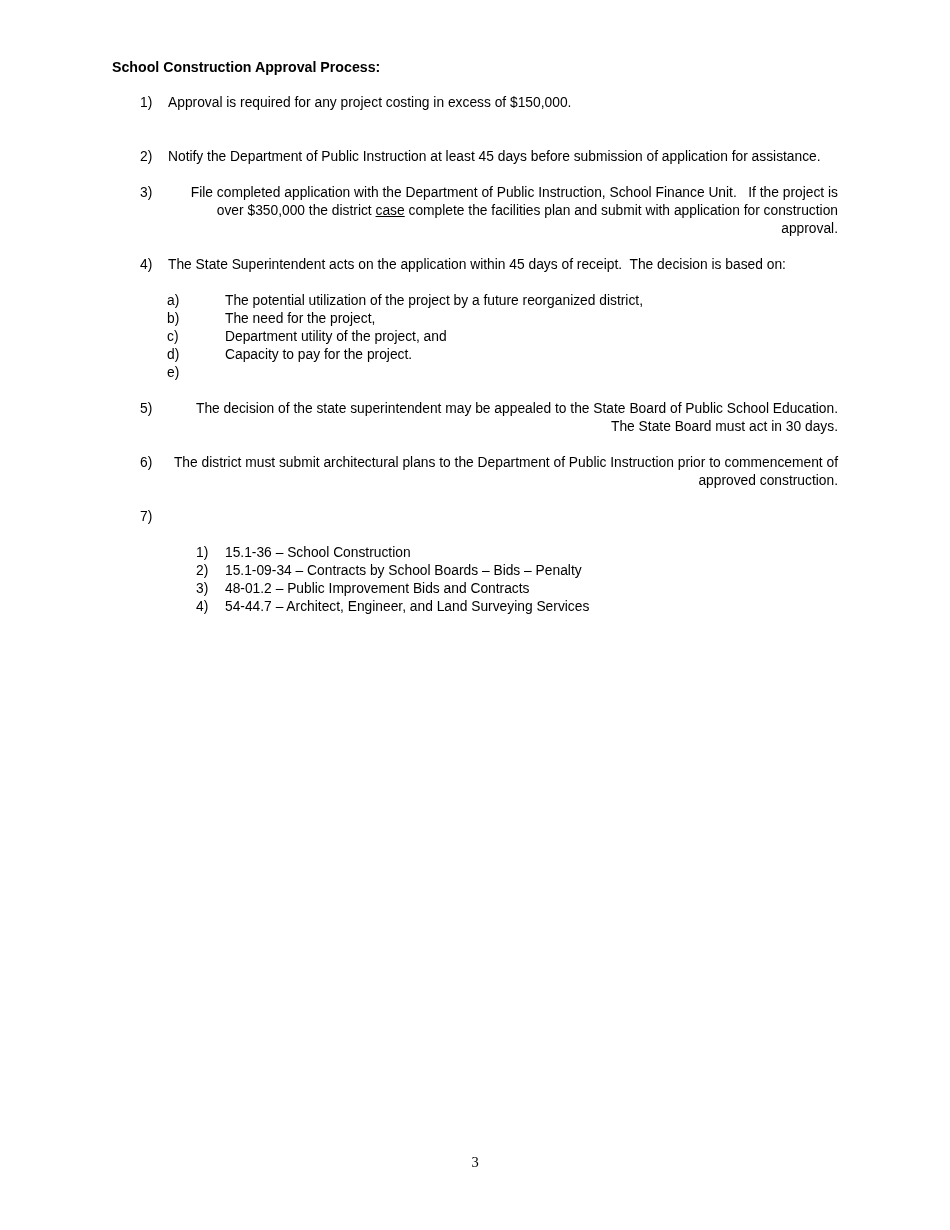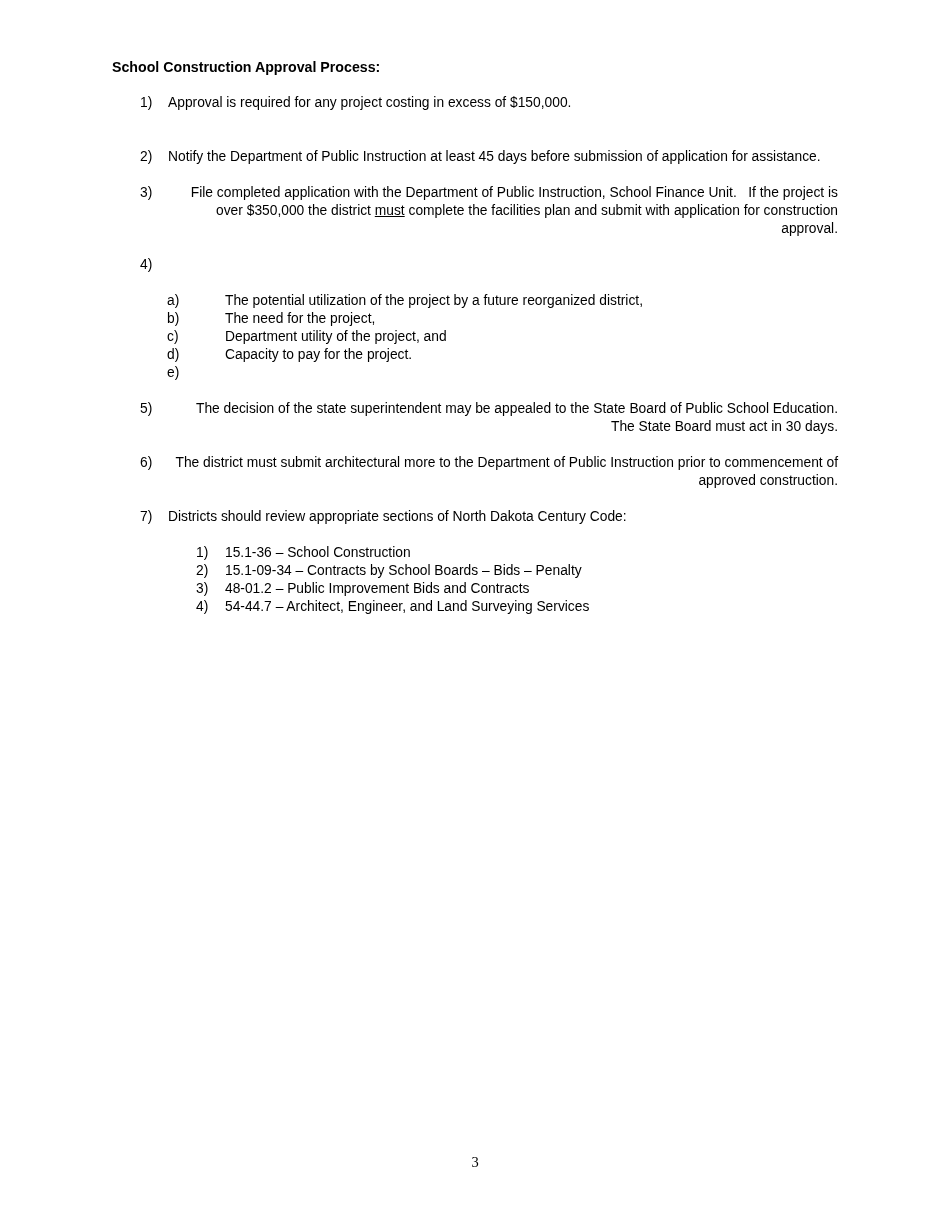--- a/index.html
+++ b/index.html
@@ -66,25 +66,26 @@
       <div class="txt">Approval is required for any project costing in excess of $150,000.</div>
     </div>
 
     <div class="li l1 gap-big">
       <span class="marker">2)</span>
       <div class="txt">Notify the Department of Public Instruction at least 45 days before submission of application for assistance.</div>
     </div>
 
     <div class="li l1">
       <span class="marker">3)</span>
-      <div class="txt"><span>File completed application with the Department of Public Instruction, School Finance Unit.   If the project is over $350,000 the district </span><span class="u">must</span><span> complete the facilities plan and submit with application for construction approval.</span></div>
+      <div class="txt"><span>File completed application with the Department of Public Instruction, School Finance Unit.   If the project is over $350,000 the district </span><span class="u">case</span><span> complete the facilities plan and submit with application for construction approval.</span></div>
     </div>
 
     <div class="li l1">
       <span class="marker">4)</span>
+      <div class="txt">The State Superintendent acts on the application within 45 days of receipt.  The decision is based on:</div>
     </div>
 
     <div class="li l2 first">
       <span class="marker">a)</span>
       <div class="txt">The potential utilization of the project by a future reorganized district,</div>
     </div>
     <div class="li l2">
       <span class="marker">b)</span>
       <div class="txt">The need for the project,</div>
     </div>
@@ -100,26 +101,25 @@
       <span class="marker">e)</span>
     </div>
 
     <div class="li l1">
       <span class="marker">5)</span>
       <div class="txt">The decision of the state superintendent may be appealed to the State Board of Public School Education.  The State Board must act in 30 days.</div>
     </div>
 
     <div class="li l1">
       <span class="marker">6)</span>
-      <div class="txt">The district must submit architectural more to the Department of Public Instruction prior to commencement of approved construction.</div>
+      <div class="txt">The district must submit architectural plans to the Department of Public Instruction prior to commencement of approved construction.</div>
     </div>
 
     <div class="li l1">
       <span class="marker">7)</span>
-      <div class="txt">Districts should review appropriate sections of North Dakota Century Code:</div>
     </div>
 
     <div class="li l3 first">
       <span class="marker">1)</span>
       <div class="txt">15.1-36 – School Construction</div>
     </div>
     <div class="li l3">
       <span class="marker">2)</span>
       <div class="txt">15.1-09-34 – Contracts by School Boards – Bids – Penalty</div>
     </div>

